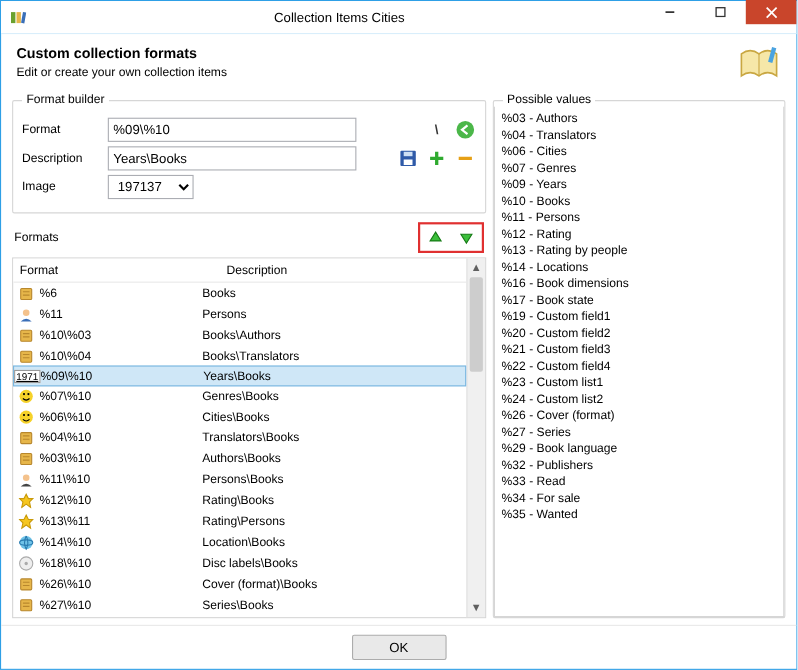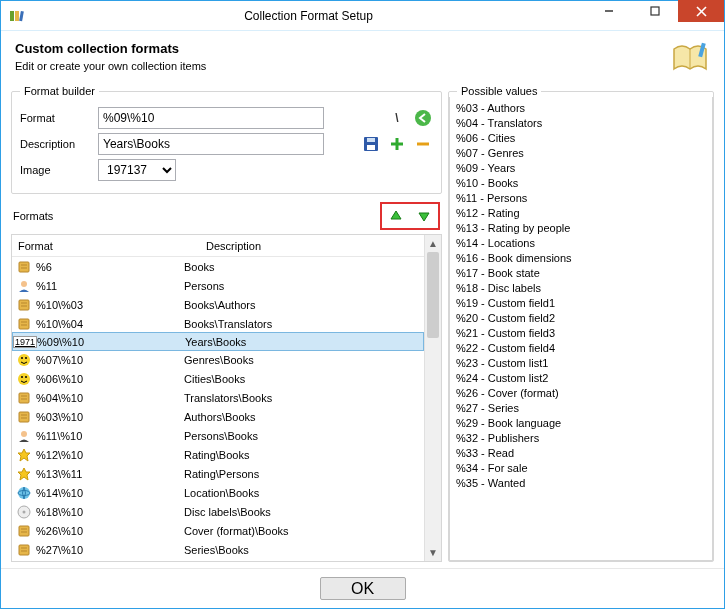--- a/index.html
+++ b/index.html
@@ -44,37 +44,37 @@
   .trow .c1 { width:148px; }
   .trow .c2 { flex:1; }
   .scrollbar { width:17px; background:#f0f0f0; border-left:1px solid #e0e0e0; position:relative; }
   .scrollbar .up, .scrollbar .down { height:17px; display:flex; align-items:center; justify-content:center; color:#606060; font-size:10px;}
   .scrollbar .track { position:absolute; top:17px; bottom:17px; left:0; right:0; }
   .scrollbar .thumb { position:absolute; left:2px; right:2px; top:0; height:86px; background:#cdcdcd; border-radius:2px;}
   .pv-list { flex:1; border:1px solid #d6d6d6; border-top:none; padding:4px 6px; overflow:auto; font-size:11px; line-height:15px; }
   fieldset.pv { padding:0; flex:1; display:flex; flex-direction:column; margin-bottom:0;gap:17px;}
   fieldset.pv > legend { margin-left:8px; }
   .footer { height:40px; display:flex; align-items:center; justify-content:center; border-top:1px solid #e8e8e8; }
-  .okbtn { width:86px; height:23px; border:1px solid #acacac; background:#e9e9e9; font-family:inherit; font-size:16px; border-radius:2px; }
+  .okbtn { width:86px; height:23px; border:1px solid #acacac; background:#e9e9e9; font-family:inherit; font-size:12px; border-radius:2px; }
   svg { display:block; }
 </style>
 </head>
 <body>
 
 <div class="window">
 
   <div class="titlebar">
     <div class="appicon">
       <svg width="16" height="16">
           <rect x="2" y="3" width="4" height="10" fill="#6aa12e"></rect>
           <rect x="7" y="3" width="4" height="10" fill="#e6b64a"></rect>
           <rect x="12" y="3" width="3" height="10" fill="#3a6fb8" transform="rotate(10 13 8)"></rect>
         </svg>
     </div>
-    <div class="title">Collection Format Setup</div>
+    <div class="title">Collection Items Cities</div>
     <div class="winbtns">
       <div class="winbtn min">
           <svg width="10" height="10">
             <line x1="1" y1="5" x2="9" y2="5" stroke="#333" stroke-width="1.5"></line>
           </svg>
         </div>
       <div class="winbtn max">
           <svg width="10" height="10">
             <rect x="1" y="1" width="8" height="8" fill="none" stroke="#333" stroke-width="1.2"></rect>
           </svg>
@@ -363,21 +363,20 @@
             <div>%06 - Cities</div>
             <div>%07 - Genres</div>
             <div>%09 - Years</div>
             <div>%10 - Books</div>
             <div>%11 - Persons</div>
             <div>%12 - Rating</div>
             <div>%13 - Rating by people</div>
             <div>%14 - Locations</div>
             <div>%16 - Book dimensions</div>
             <div>%17 - Book state</div>
-            <div>%18 - Disc labels</div>
             <div>%19 - Custom field1</div>
             <div>%20 - Custom field2</div>
             <div>%21 - Custom field3</div>
             <div>%22 - Custom field4</div>
             <div>%23 - Custom list1</div>
             <div>%24 - Custom list2</div>
             <div>%26 - Cover (format)</div>
             <div>%27 - Series</div>
             <div>%29 - Book language</div>
             <div>%32 - Publishers</div>

